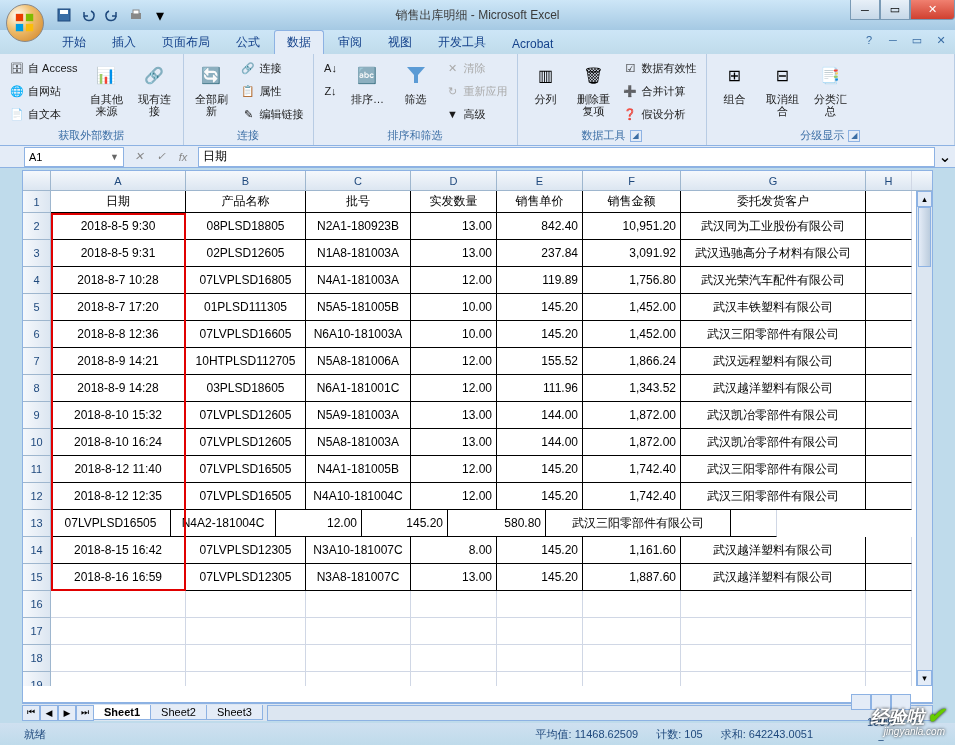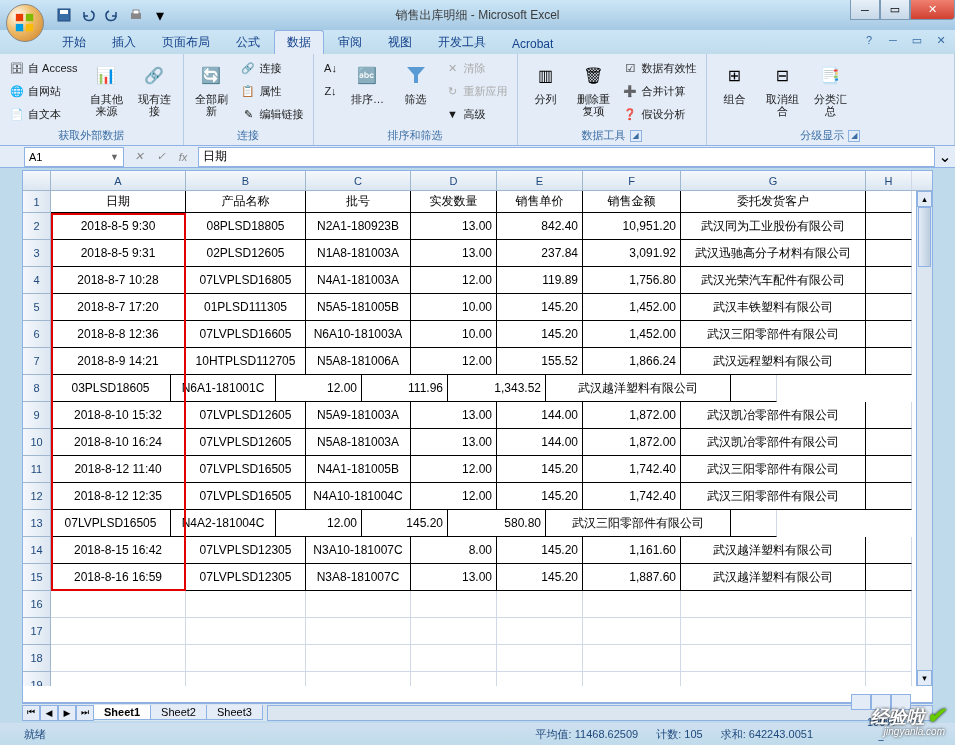--- a/index.html
+++ b/index.html
@@ -411,20 +411,21 @@
         <div class="cell col-B">10HTPLSD112705</div>
         <div class="cell col-C">N5A8-181006A</div>
         <div class="cell col-D right">12.00</div>
         <div class="cell col-E right">155.52</div>
         <div class="cell col-F right">1,866.24</div>
         <div class="cell col-G">武汉远程塑料有限公司</div>
         <div class="cell col-H"></div>
       </div>
       <div class="row">
         <div class="rh">8</div>
+        <div class="cell col-A">2018-8-9 14:28</div>
         <div class="cell col-B">03PLSD18605</div>
         <div class="cell col-C">N6A1-181001C</div>
         <div class="cell col-D right">12.00</div>
         <div class="cell col-E right">111.96</div>
         <div class="cell col-F right">1,343.52</div>
         <div class="cell col-G">武汉越洋塑料有限公司</div>
         <div class="cell col-H"></div>
       </div>
       <div class="row">
         <div class="rh">9</div>

